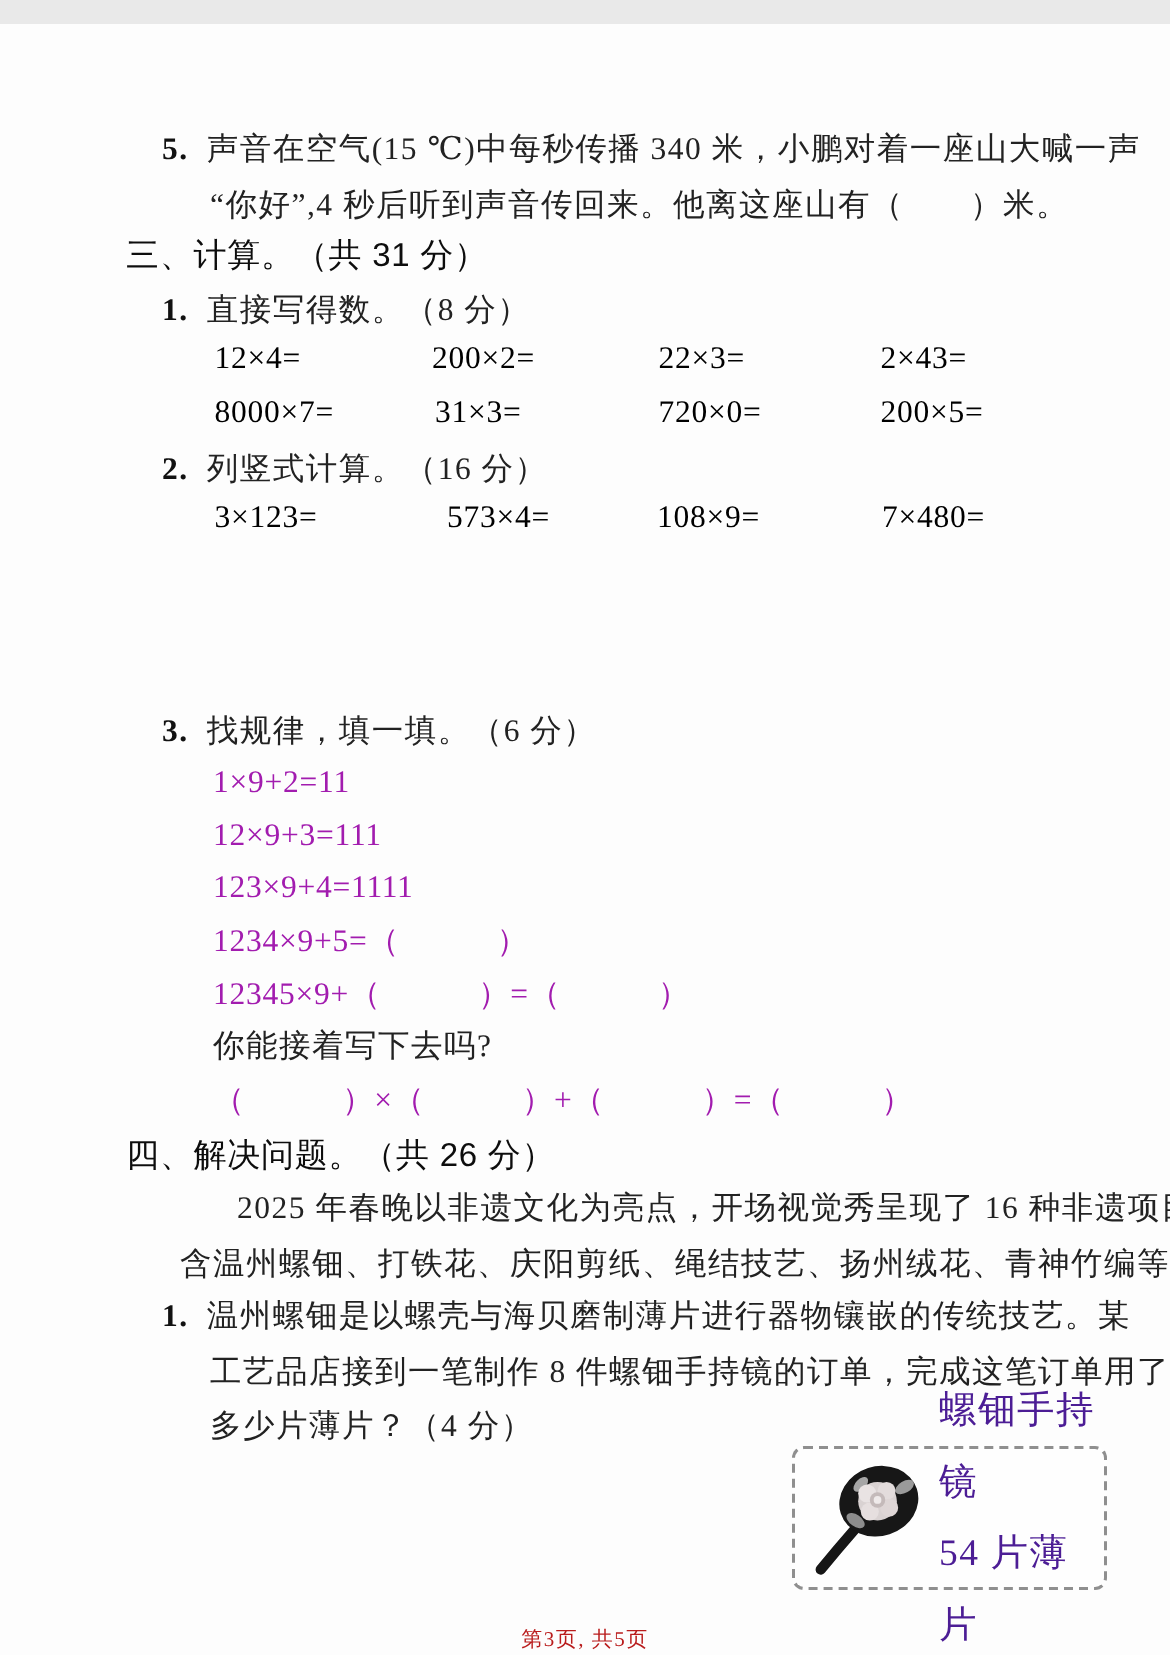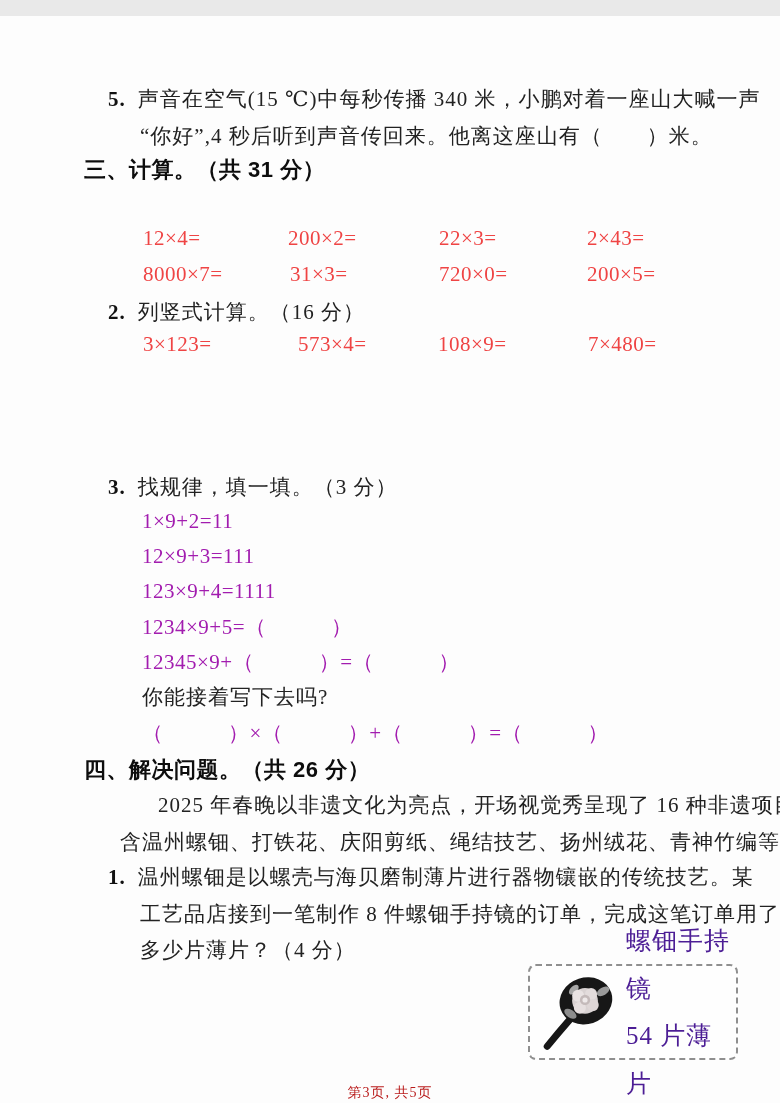--- a/index.html
+++ b/index.html
@@ -21,30 +21,30 @@
     color:#222;
   }
   .num {
     font-weight:bold;
     font-family:"Liberation Serif","DejaVu Serif",serif;
     margin-right:12px;
     color:#111;
   }
   .sec-heading {
     font-family:"Liberation Sans","DejaVu Sans",sans-serif;
-    font-weight:700;
+    font-weight:400;
     font-size:22px;
     letter-spacing:0.5px;
     color:#0d0d0d;
   }
   .eq-row { position:absolute; display:grid; }
   .eq {
     font-size:21px;
     letter-spacing:0.5px;
-    color:#ef4444;
+    color:#000000;
   }
   .pattern-line {
     font-size:21px;
     letter-spacing:0.5px;
     color:#a21caf;
   }
   .card {
     position:absolute;
     left:528px; top:948px;
     width:210px; height:96px;
@@ -75,20 +75,23 @@
 
 <div class="page">
 
   <div class="abs cn" style="left:108px; top:70px;">
     <span class="num">5.</span><span>声音在空气(15 ℃)中每秒传播 340 米，小鹏对着一座山大喊一声</span>
   </div>
   <div class="abs cn" style="left:140px; top:107px;">“你好”,4 秒后听到声音传回来。他离这座山有（　　）米。</div>
 
   <div class="abs sec-heading" style="left:84px; top:139px;">三、计算。（共 31 分）</div>
 
+  <div class="abs cn" style="left:108px; top:177px;">
+    <span class="num">1.</span><span>直接写得数。（8 分）</span>
+  </div>
 
   <div class="eq-row" style="left:143px; top:210px; grid-template-columns:145px 151px 148px auto;">
     <span class="eq">12×4=</span>
     <span class="eq">200×2=</span>
     <span class="eq">22×3=</span>
     <span class="eq">2×43=</span>
   </div>
   <div class="eq-row" style="left:143px; top:246px; grid-template-columns:147px 149px 148px auto;">
     <span class="eq">8000×7=</span>
     <span class="eq">31×3=</span>
@@ -102,21 +105,21 @@
   <div class="eq-row" style="left:143px; top:316px; grid-template-columns:155px 140px 150px auto;">
     <span class="eq">3×123=</span>
     <span class="eq">573×4=</span>
     <span class="eq">108×9=</span>
     <span class="eq">7×480=</span>
   </div>
 
   <div class="abs" style="left:84px; top:345px; width:650px; height:105px;"></div>
 
   <div class="abs cn" style="left:108px; top:458px;">
-    <span class="num">3.</span><span>找规律，填一填。（3 分）</span>
+    <span class="num">3.</span><span>找规律，填一填。（6 分）</span>
   </div>
   <div class="abs pattern-line" style="left:142px; top:493px;">1×9+2=11</div>
   <div class="abs pattern-line" style="left:142px; top:528px;">12×9+3=111</div>
   <div class="abs pattern-line" style="left:142px; top:563px;">123×9+4=1111</div>
   <div class="abs pattern-line" style="left:142px; top:597px;">1234×9+5=（　　　）</div>
   <div class="abs pattern-line" style="left:142px; top:632px;">12345×9+（　　　）=（　　　）</div>
   <div class="abs cn" style="left:142px; top:668px;font-family:Liberation Serif, serif;">你能接着写下去吗?</div>
   <div class="abs pattern-line" style="left:142px; top:703px;">（　　　）×（　　　）+（　　　）=（　　　）</div>
 
   <div class="abs sec-heading" style="left:84px; top:739px;">四、解决问题。（共 26 分）</div>

